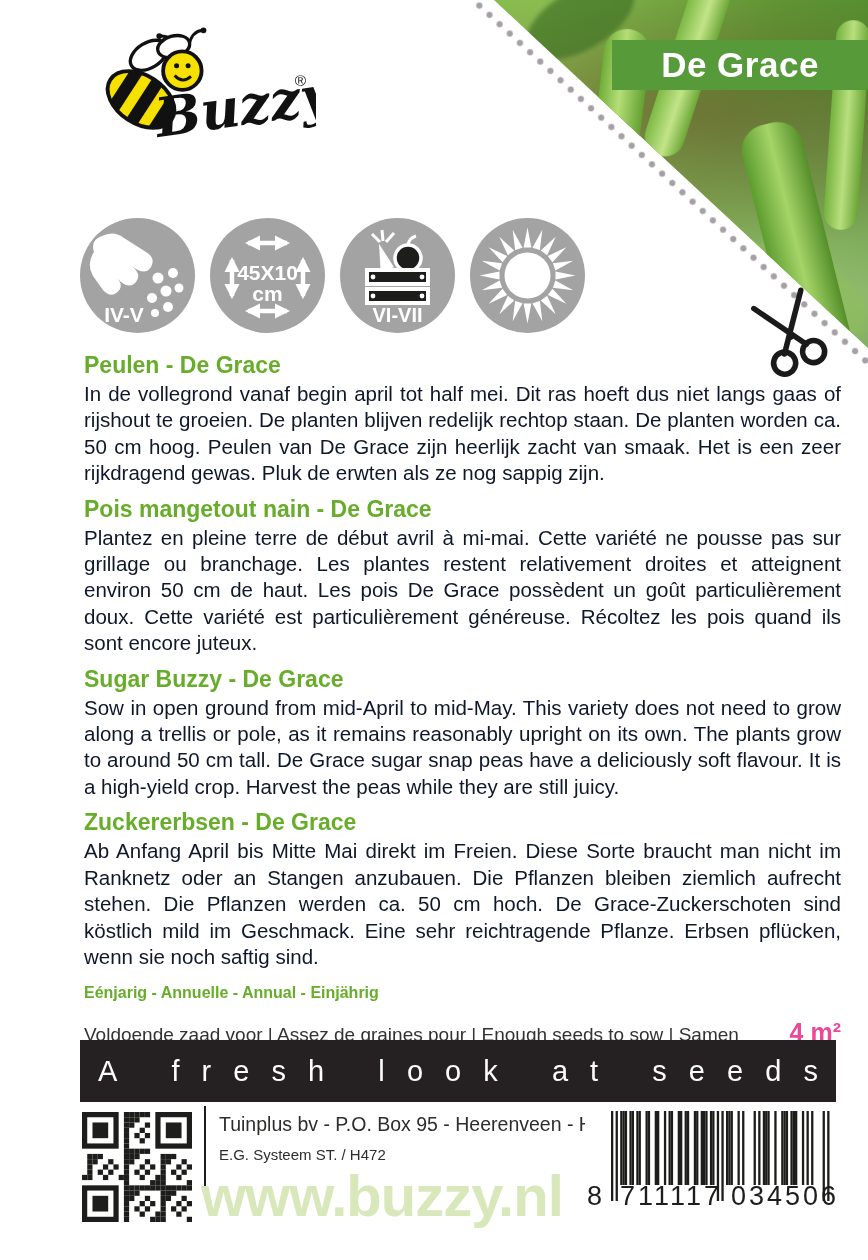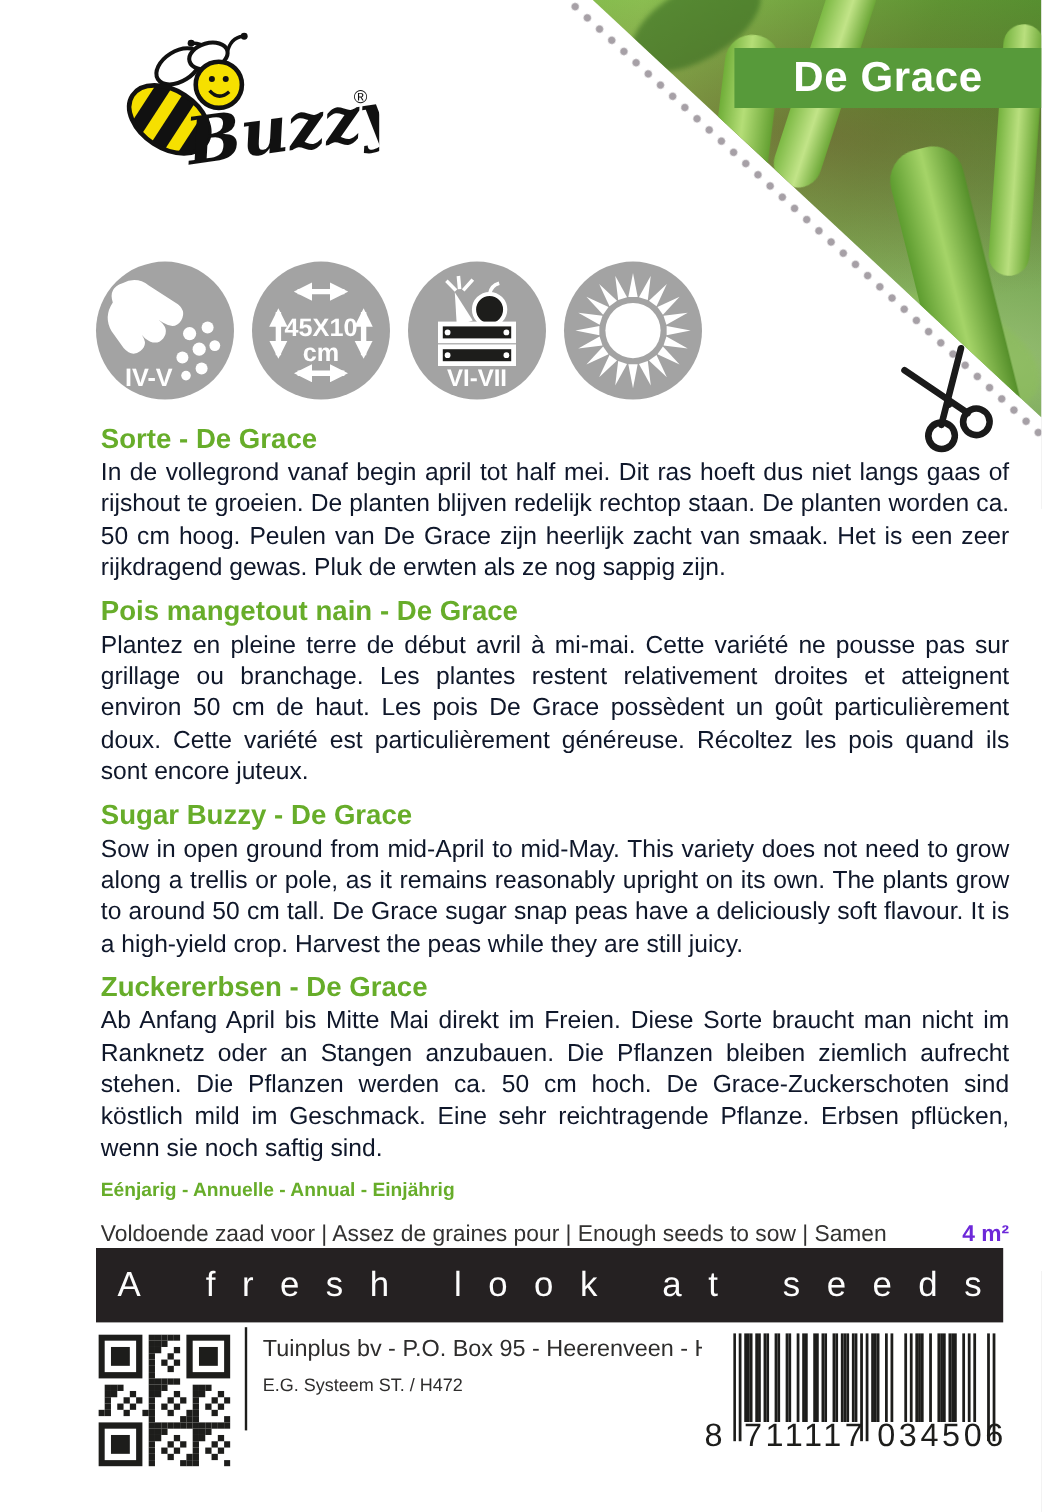--- a/index.html
+++ b/index.html
@@ -46,21 +46,21 @@
   .p1{left:80px;} .p2{left:210px;} .p3{left:340px;} .p4{left:470px;}
   .picto svg{position:absolute;left:0;top:0;}
 
   
   .copy{position:absolute;left:84px;top:352px;width:757px;}
   .sec{margin:0 0 9px 0;}
   .sec h3{margin:0 0 3px 0;font-size:23px;line-height:26px;color:#67ad2a;font-weight:bold;}
   .sec p{margin:0;font-size:20.5px;line-height:26.4px;text-align:justify;color:#0f172a;}
   .annual{margin:10px 0 0 0;font-size:16px;line-height:26px;color:#67ad2a;font-weight:bold;}
   .seedrow{margin:12px 0 0 0;font-size:19px;color:#333231;display:flex;align-items:baseline;}
-  .seedrow .area{color:#6d28d9;font-weight:bold;font-size:19px;margin-left:3px;white-space:nowrap;}
+  .seedrow .area{color:#ec4899;font-weight:bold;font-size:25px;margin-left:3px;white-space:nowrap;}
 
   
   .tagbar{position:absolute;left:80px;top:1040px;width:756px;height:62px;background:#252122;
           display:flex;align-items:center;justify-content:space-between;padding:0 18px;box-sizing:border-box;}
   .tagbar span{color:#fdfdfd;font-size:29px;line-height:1;}
   .tagbar span.sp{width:10px;}
 
   
   .qr{position:absolute;left:82px;top:1112px;}
   .vline{position:absolute;left:204px;top:1106px;width:2px;height:86px;background:#1d1d1b;}
@@ -210,21 +210,21 @@
       <use href="#ray" transform="rotate(270 57.5 57.5)"></use>
         <use href="#ray" transform="rotate(288 57.5 57.5)"></use>
       <use href="#ray" transform="rotate(306 57.5 57.5)"></use>
         <use href="#ray" transform="rotate(324 57.5 57.5)"></use>
       <use href="#ray" transform="rotate(342 57.5 57.5)"></use>
     </svg>
   </div>
 
   <div class="copy">
     <div class="sec">
-      <h3>Sorte - De Grace</h3>
+      <h3>Peulen - De Grace</h3>
       <p>In de vollegrond vanaf begin april tot half mei. Dit ras hoeft dus niet langs gaas of rijshout te groeien. De planten blijven redelijk rechtop staan. De planten worden ca. 50 cm hoog. Peulen van De Grace zijn heerlijk zacht van smaak. Het is een zeer rijkdragend gewas. Pluk de erwten als ze nog sappig zijn.</p>
     </div>
     <div class="sec">
       <h3>Pois mangetout nain - De Grace</h3>
       <p>Plantez en pleine terre de début avril à mi-mai. Cette variété ne pousse pas sur grillage ou branchage. Les plantes restent relativement droites et atteignent environ 50 cm de haut. Les pois De Grace possèdent un goût particulièrement doux. Cette variété est particulièrement généreuse. Récoltez les pois quand ils sont encore juteux.</p>
     </div>
     <div class="sec">
       <h3>Sugar Buzzy - De Grace</h3>
       <p>Sow in open ground from mid-April to mid-May. This variety does not need to grow along a trellis or pole, as it remains reasonably upright on its own. The plants grow to around 50 cm tall. De Grace sugar snap peas have a deliciously soft flavour. It is a high-yield crop. Harvest the peas while they are still juicy.</p>
     </div>
@@ -391,20 +391,21 @@
       <rect x="19" y="18" width="1" height="1" fill="#1d1d1b"></rect>
       <rect x="20" y="10" width="1" height="1" fill="#1d1d1b"></rect>
       <rect x="20" y="13" width="1" height="1" fill="#1d1d1b"></rect>
       <rect x="20" y="14" width="1" height="1" fill="#1d1d1b"></rect>
       <rect x="20" y="17" width="1" height="1" fill="#1d1d1b"></rect>
       <rect x="20" y="20" width="1" height="1" fill="#1d1d1b"></rect>
     </svg>
   <div class="vline"></div>
   <div class="addr1">Tuinplus bv - P.O. Box 95 - Heerenveen - Holland</div>
   <div class="addr2">E.G. Systeem ST. / H472</div>
+  <div class="site">www.buzzy.nl</div>
 
   <div class="bcbox">
     <svg class="bcbars" width="220" height="92" viewBox="0 0 220 92">
         <rect x="0" y="0" width="2.3" height="90" fill="#1d1d1b"></rect>
         <rect x="4.6" y="0" width="2.3" height="90" fill="#1d1d1b"></rect>
         <rect x="9.2" y="0" width="2.3" height="74" fill="#1d1d1b"></rect>
         <rect x="11.5" y="0" width="2.3" height="74" fill="#1d1d1b"></rect>
         <rect x="13.8" y="0" width="2.3" height="74" fill="#1d1d1b"></rect>
         <rect x="18.400000000000002" y="0" width="2.3" height="74" fill="#1d1d1b"></rect>
         <rect x="20.700000000000003" y="0" width="2.3" height="74" fill="#1d1d1b"></rect>

